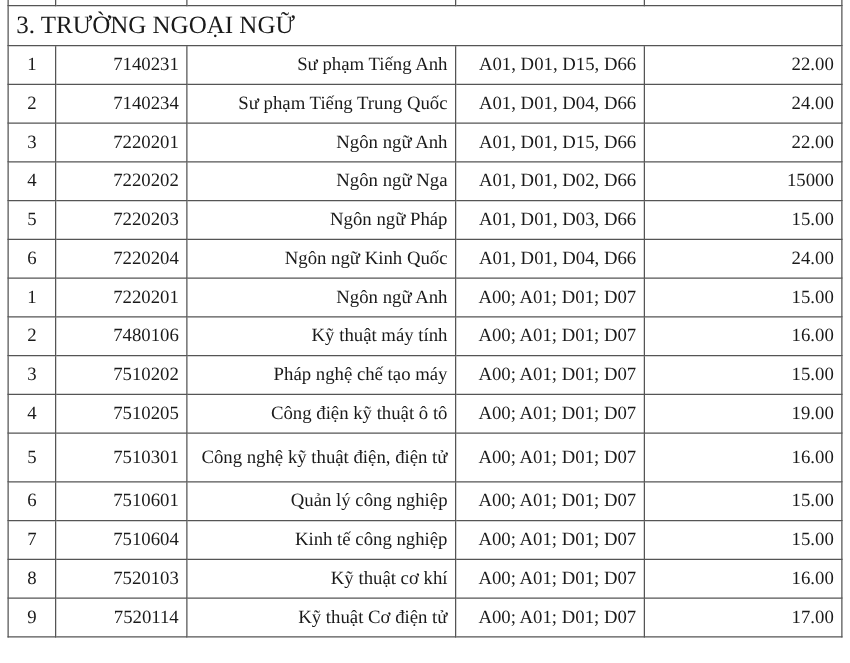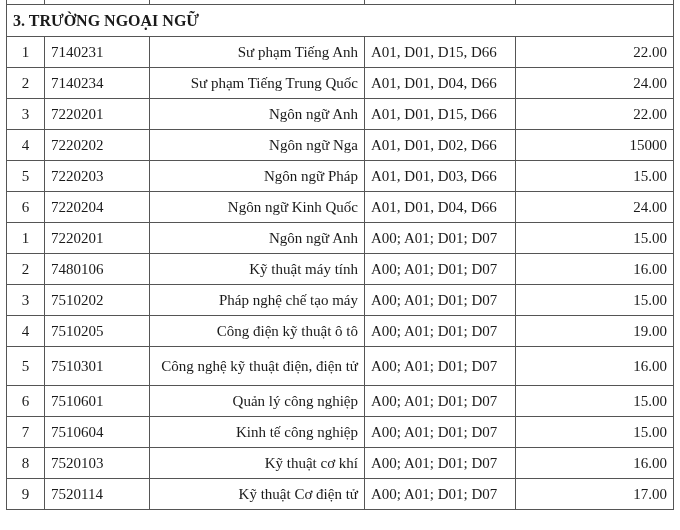--- a/index.html
+++ b/index.html
@@ -2,25 +2,25 @@
 <html><head>
 <meta charset="utf-8">
 <style>
   html, body { margin: 0; padding: 0; background: #ffffff; }
   body { width: 680px; height: 530px; overflow: hidden; position: relative;
          font-family: "Liberation Serif", "DejaVu Serif", serif; color: #1a1a1a; }
   .doc { position: absolute; left: 6px; top: -3px; width: 668px; }
   table { border-collapse: collapse; width: 668px; table-layout: fixed; font-size: 15px; }
   td { border: 1.5px solid #555; padding: 0 6px; height: 30px; vertical-align: middle; }
   td.c-stt { text-align: center; width: 37px; }
-  td.c-code { text-align: left; width: 104px; }
+  td.c-code { text-align: right; width: 104px; }
   td.c-name { text-align: right; width: 214px; }
-  td.c-comb { text-align: left; width: 150px; margin-left: 14px; }
+  td.c-comb { text-align: right; width: 150px; margin-left: 14px; }
   td.c-score { text-align: right; }
-  tr.section td { font-weight: bold; font-size: 16px; height: 31px; }
+  tr.section td { font-weight: normal; font-size: 20px; height: 31px; }
   tr.partial td { height: 6px; padding: 0; }
   tr.tall td { height: 38px; }
   td.c-name.two-line { line-height: 16px; margin-top: 44px; }
 </style>
 </head>
 <body>
 
 <div class="doc">
 <table>
   <tbody>

